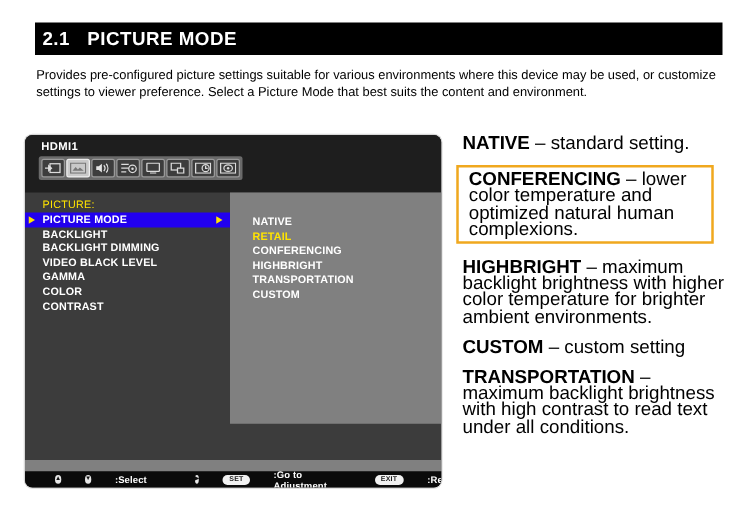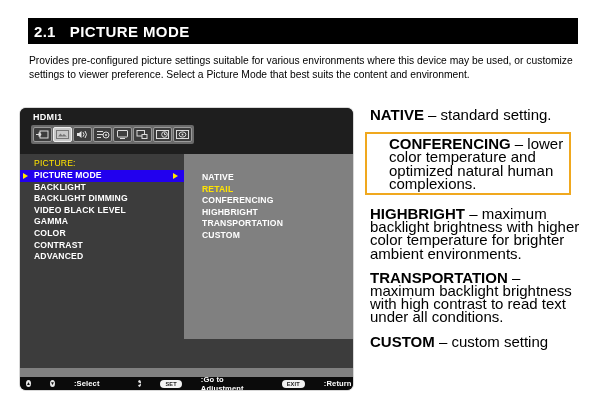--- a/index.html
+++ b/index.html
@@ -109,21 +109,21 @@
   .sub-item.sel{color:#ffe400;}
 
   .osd-footerpad{
     position:absolute;left:0;top:260px;width:333px;height:10px;
     background:#808080;
   }
   .osd-statusbar{
     position:absolute;left:0;bottom:0;width:333px;height:13px;
     background:#0b0b0b;
     display:flex;align-items:center;
-    padding-left:6px;
+    padding-left:24px;
     gap:19px;
   }
   .sb-text{color:#ffffff;font-size:7.6px;font-weight:bold;letter-spacing:.1px;}
   .sb-circle{
     width:7px;height:7px;border-radius:50%;
     background:#e8e8e8;display:inline-flex;
     align-items:center;justify-content:center;
     color:#111;font-size:5px;line-height:1;
   }
   .sb-pill{
@@ -137,21 +137,21 @@
   
   .desc-col{
     position:absolute;left:370px;top:108px;width:212px;
   }
   .desc-block{
     font-size:15px;line-height:13.2px;color:#000000;
     margin-bottom:11px;
   }
   .desc-block.boxed{
     border:2px solid #f0a81e;
-    padding:3px 4px 3px 22px;
+    padding:3px 4px 3px 8px;
     margin-left:-5px;
     margin-bottom:12px;
     width:206px;
     box-sizing:border-box;
   }
   .mode-name{font-weight:bold;}
 </style>
 </head>
 <body>
 
@@ -253,23 +253,20 @@
           <span>VIDEO BLACK LEVEL</span>
         </div>
         <div class="menu-item">
           <span>GAMMA</span>
         </div>
         <div class="menu-item">
           <span>COLOR</span>
         </div>
         <div class="menu-item">
           <span>CONTRAST</span>
-        </div>
-        <div class="menu-item">
-          <span>ADVANCED</span>
         </div>
       </div>
 
       <div class="sub-list">
         <div class="sub-item">NATIVE</div>
         <div class="sub-item sel">RETAIL</div>
         <div class="sub-item">CONFERENCING</div>
         <div class="sub-item">HIGHBRIGHT</div>
         <div class="sub-item">TRANSPORTATION</div>
         <div class="sub-item">CUSTOM</div>
@@ -305,22 +302,22 @@
 
     <div class="desc-block boxed">
       <span class="mode-name">CONFERENCING</span><span> – lower color temperature and optimized natural human complexions.</span>
     </div>
 
     <div class="desc-block">
       <span class="mode-name">HIGHBRIGHT</span><span> – maximum backlight brightness with higher color temperature for brighter ambient environments.</span>
     </div>
 
     <div class="desc-block">
+      <span class="mode-name">CUSTOM</span><span> – custom setting</span>
+    </div>
+
+    <div class="desc-block">
       <span class="mode-name">TRANSPORTATION</span><span> – maximum backlight brightness with high contrast to read text under all conditions.</span>
     </div>
 
-    <div class="desc-block">
-      <span class="mode-name">CUSTOM</span><span> – custom setting</span>
-    </div>
-
   </div>
 
 </div>
 
 </body></html>

